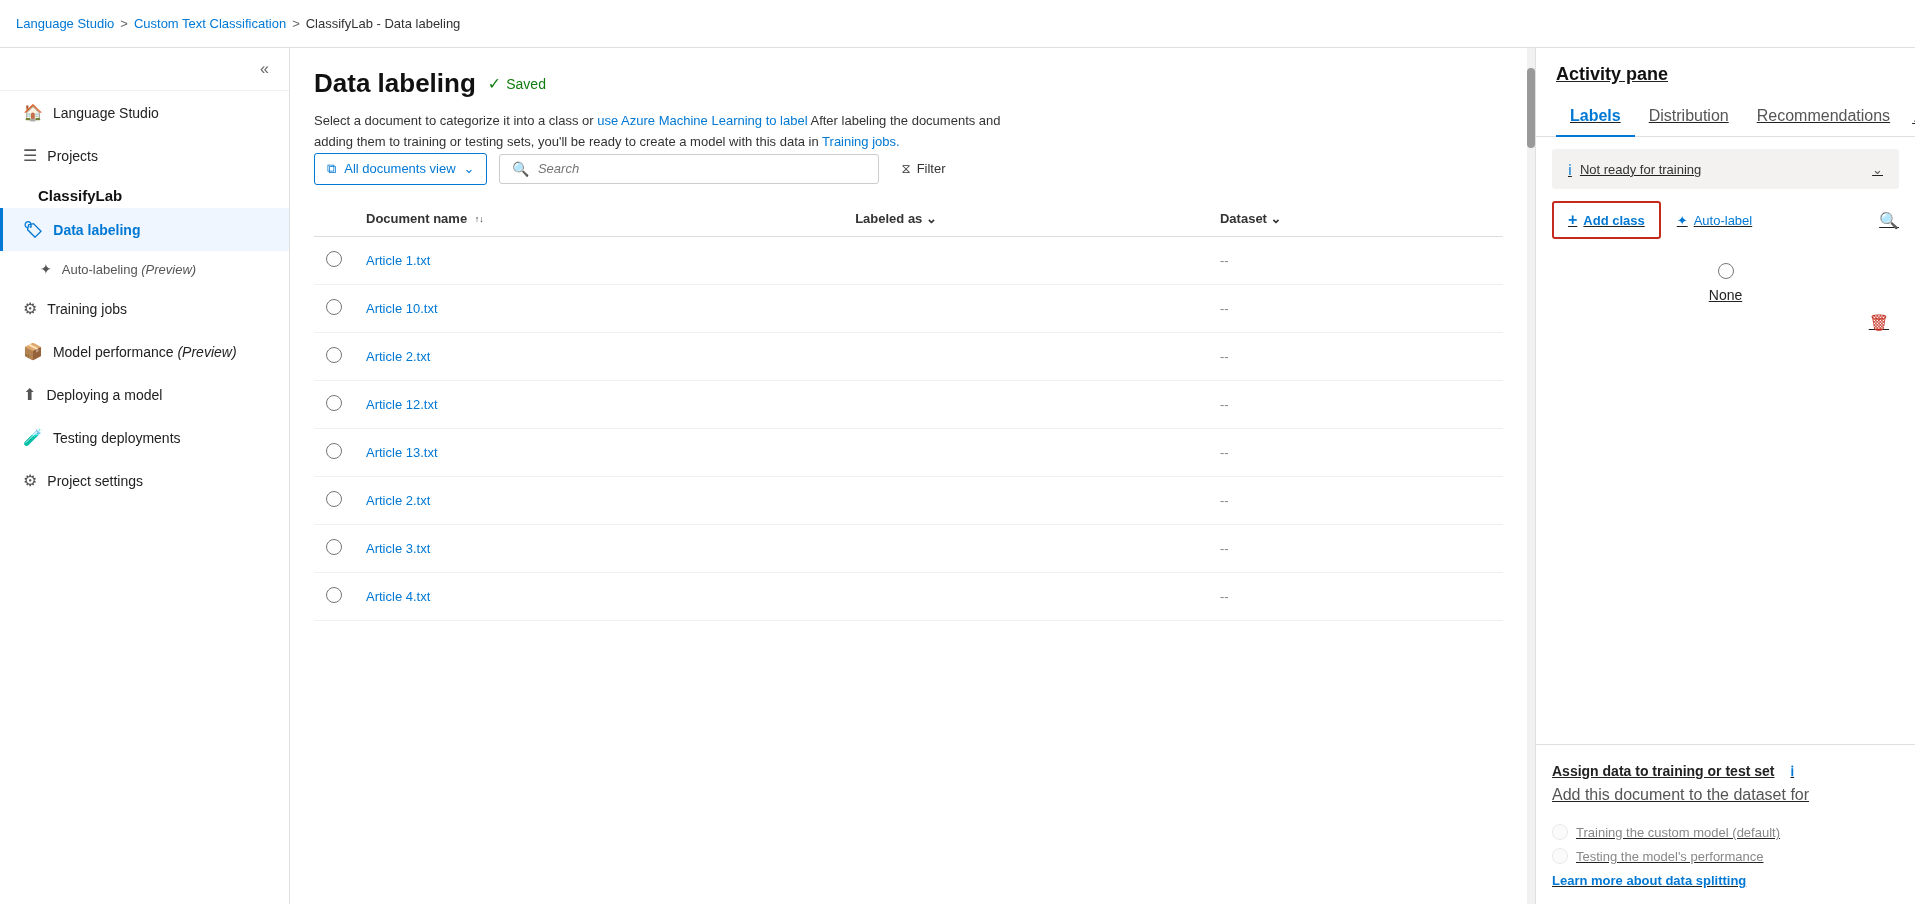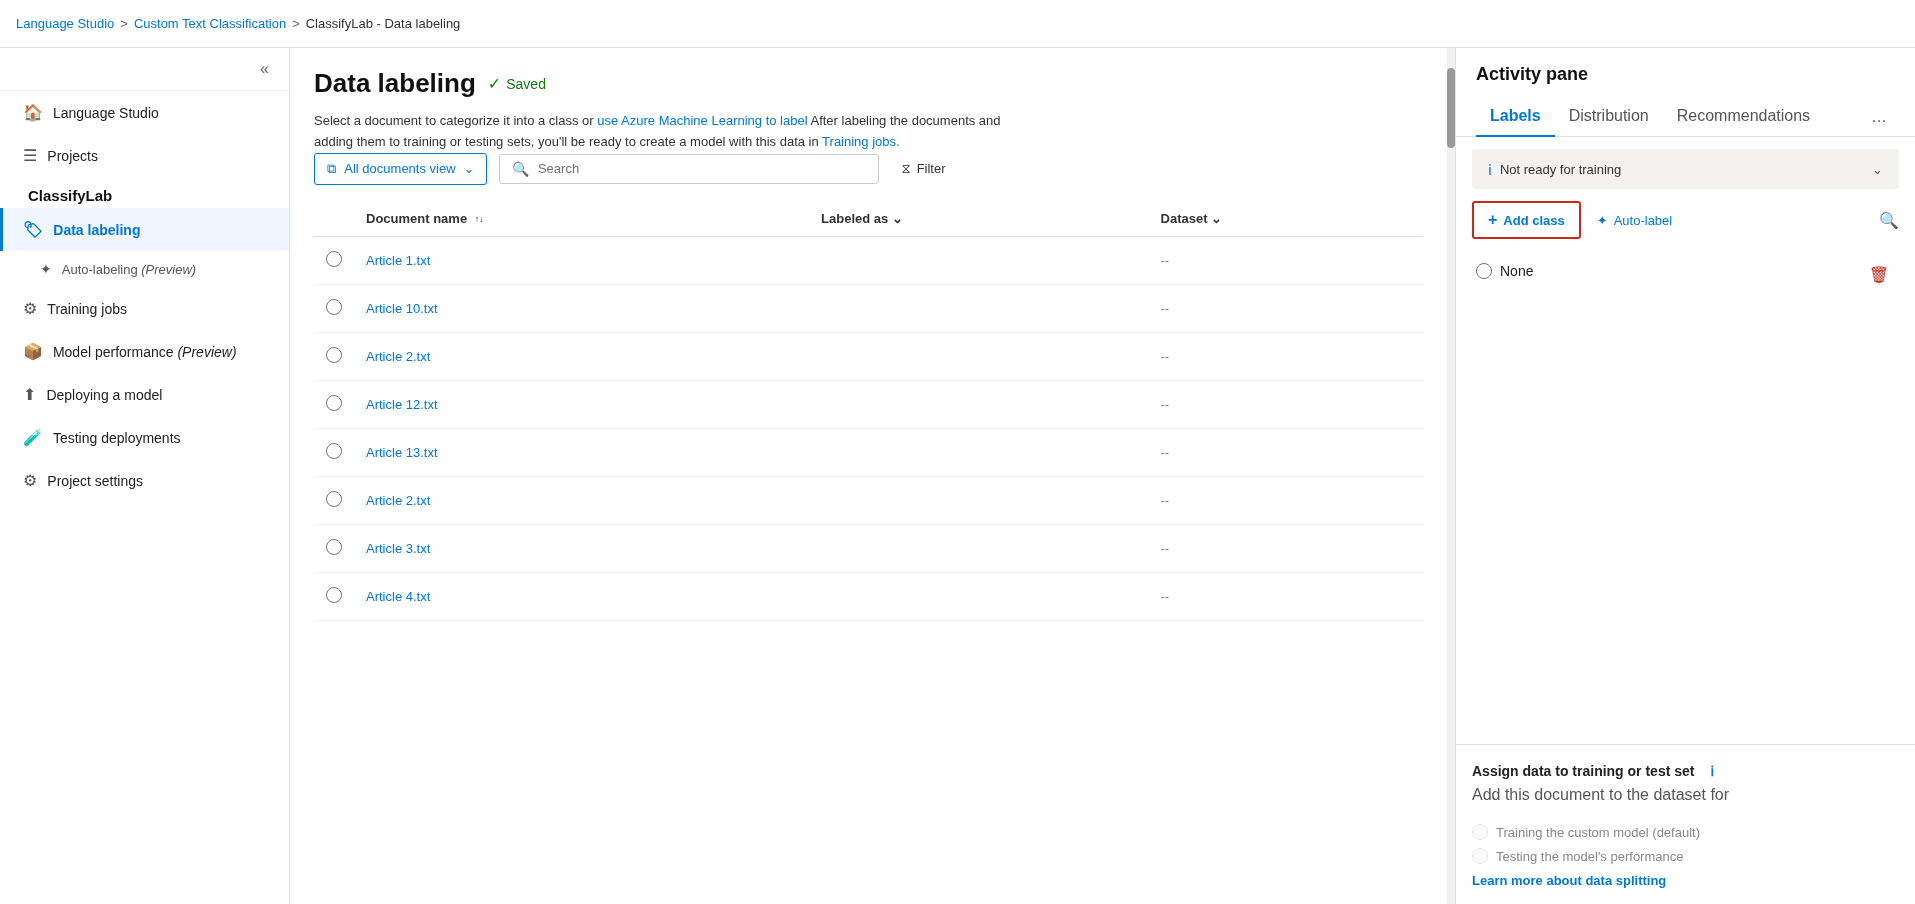--- a/index.html
+++ b/index.html
@@ -69,21 +69,21 @@
     }
     .sidebar-item.active {
       background: #f0f6ff;
       border-left-color: #0078d4;
       color: #0078d4;
       font-weight: 600;
     }
     .sidebar-item .icon { font-size: 16px; color: #555; flex-shrink: 0; }
     .sidebar-item.active .icon { color: #0078d4; }
     .sidebar-project-name {
-      padding: 10px 28px 4px;
+      padding: 10px 38px 4px;
       font-weight: 700;
       font-size: 15px;
       color: #111;
     }
     .sidebar-sub-item {
       display: flex;
       align-items: center;
       gap: 10px;
       padding: 10px 20px 10px 40px;
       cursor: pointer;
@@ -160,20 +160,21 @@
       gap: 8px;
       flex: 1;
       max-width: 380px;
     }
     .search-box input {
       border: none;
       outline: none;
       font-size: 13px;
       flex: 1;
       color: #15803d;
+      font-style: italic;
     }
     .search-icon-sm { color: #666; font-size: 14px; }
     .filter-btn {
       display: flex;
       align-items: center;
       gap: 6px;
       background: none;
       border: none;
       cursor: pointer;
       color: #333;
@@ -208,27 +209,28 @@
       border-bottom: 1px solid #f0f0f0;
       font-size: 13px;
     }
     td a { color: #0078d4; text-decoration: none; }
     .radio-col { width: 36px; }
     input[type="radio"] { cursor: pointer; width: 16px; height: 16px; }
     .dash { color: #888; }
 
     
     .activity-pane {
-      width: 460px;
+      width: 380px;
       border-left: 1px solid #e0e0e0;
       display: flex;
       flex-direction: column;
       flex-shrink: 0;
       background: #fff;
       overflow-y: auto;
+      text-decoration: underline;
     }
     .activity-header {
       padding: 16px 20px 0;
       font-size: 18px;
       font-weight: 700;
       color: #111;
       margin-bottom: 12px;
     }
     .activity-tabs {
       display: flex;
@@ -310,22 +312,24 @@
       margin-left: auto;
       background: none;
       border: none;
       cursor: pointer;
       font-size: 16px;
       color: #555;
     }
 
     .none-option {
       display: flex;
+      align-items: center;
       gap: 8px;
       padding: 8px 4px;
+      flex-direction: column;
     }
     .none-radio { width: 16px; height: 16px; }
     .delete-none-btn {
       margin-left: auto;
       background: none;
       border: none;
       cursor: pointer;
       color: #c42b1c;
       font-size: 16px;
       padding: 2px 6px;

